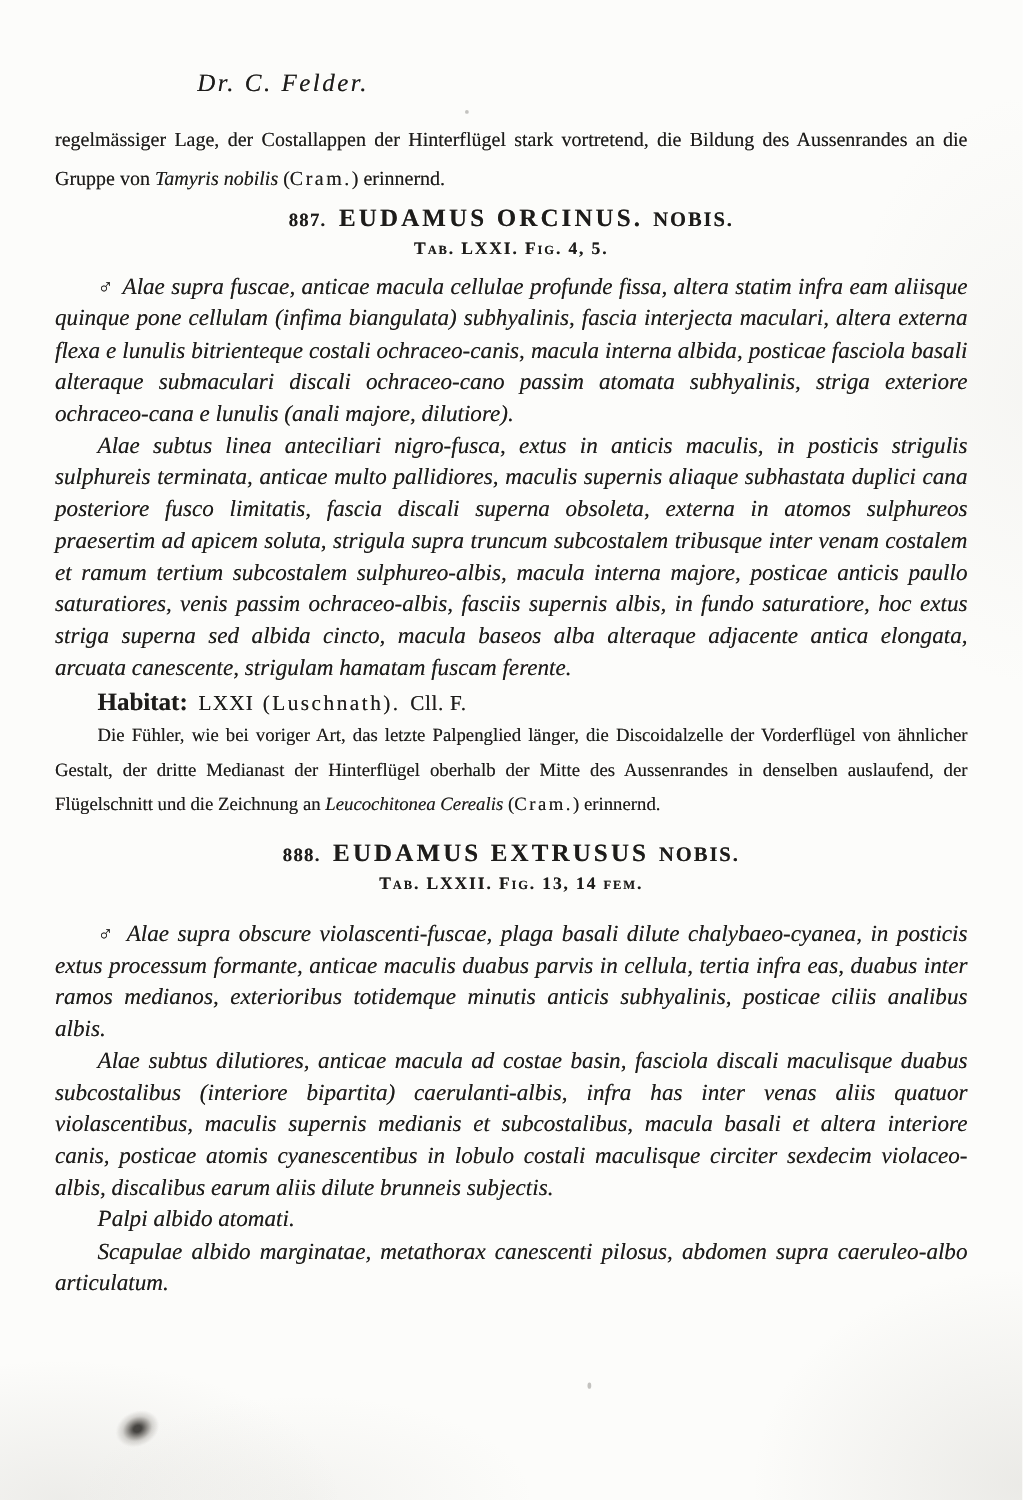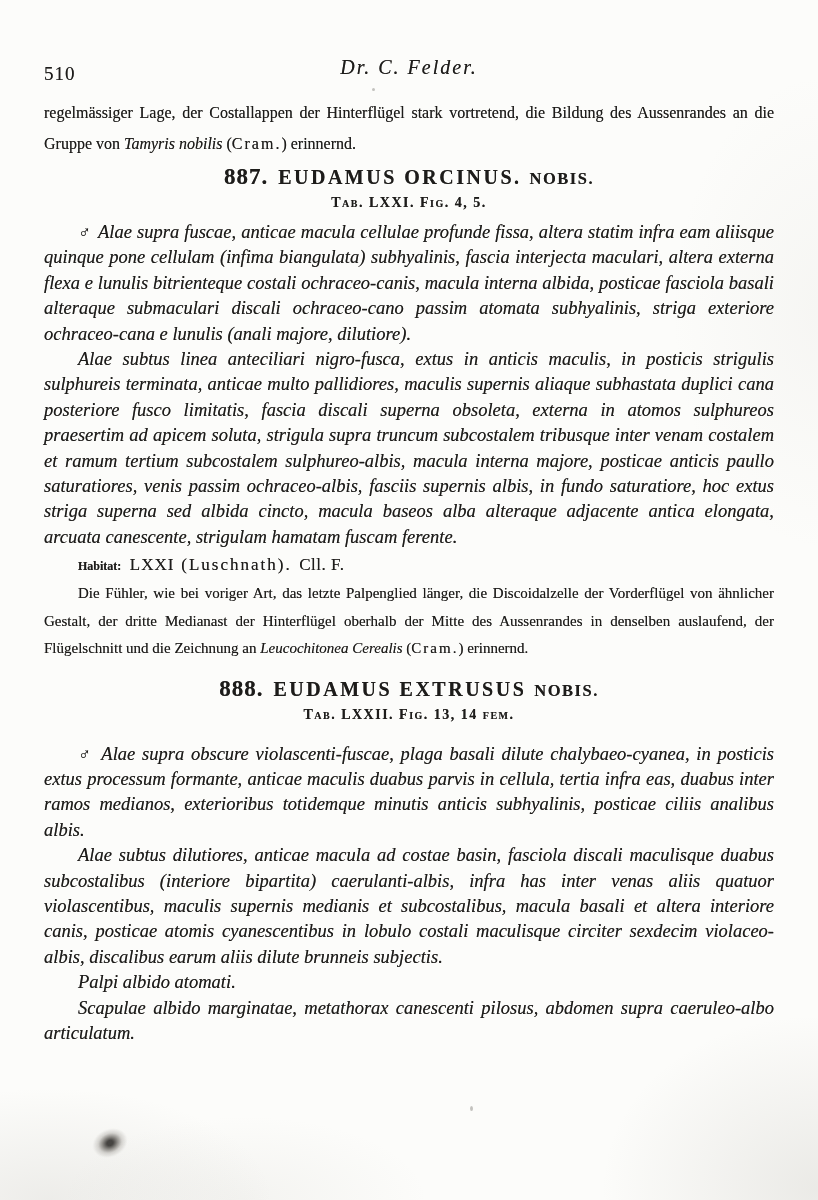--- a/index.html
+++ b/index.html
@@ -28,33 +28,33 @@
   
   p{margin:0;text-align:justify;}
   .intro{margin-top:18px;font-size:16px;line-height:31px;}
   .lat{font-style:italic;font-size:18.5px;line-height:25.4px;text-indent:34px;}
   .lat .male{font-style:normal;font-size:17px;letter-spacing:2px;}
   .sp{font-style:italic;}
   .auth{letter-spacing:2px;}
   .german{font-size:15px;line-height:27.4px;text-indent:34px;}
   
   .spec-head{text-align:center;margin-top:10px;line-height:1;}
-  .spec-head .num{font-weight:bold;font-size:23px;letter-spacing:1px;margin-right:10px;}
+  .spec-head .num{font-weight:bold;font-size:15px;letter-spacing:1px;margin-right:10px;}
   .spec-head .name{font-weight:bold;font-size:20px;letter-spacing:2.5px;}
   .spec-head .author{font-weight:bold;font-size:16.5px;letter-spacing:1.5px;margin-left:8px;}
   .plate{
     text-align:center;font-variant:small-caps;font-weight:bold;
     font-size:14px;letter-spacing:1.5px;margin-top:8px;margin-bottom:10px;line-height:1;
   }
   .head887{margin-top:6px;}
   .head888{margin-top:14px;}
   .plate888{margin-bottom:20px;}
   
   .habitat{font-size:17px;text-indent:34px;line-height:27px;margin-top:1px;}
-  .habitat .hlabel{font-weight:bold;font-size:12px;}
+  .habitat .hlabel{font-weight:bold;font-size:20px;}
   .habitat .hloc{margin-left:0.5em;letter-spacing:1px;}
   .habitat .hcol{margin-left:0.4em;letter-spacing:2px;}
   .habitat .hcll{margin-left:0.45em;letter-spacing:0.5px;}
   
   .smudge{
     position:absolute;left:92px;top:1129px;width:36px;height:28px;
     background:radial-gradient(closest-side, rgba(45,43,40,0.88) 18%, rgba(70,66,60,0.55) 45%, rgba(110,105,98,0.25) 68%, transparent 100%);
     transform:rotate(-24deg);
     border-radius:50%;
     filter:blur(0.6px);
@@ -63,21 +63,20 @@
     position:absolute;border-radius:50%;background:rgba(90,86,80,0.35);
   }
 </style>
 </head>
 <body>
 
 <div class="page">
   <div class="content">
 
     <div class="runhead">
-      <span class="pagenum">510</span>
       <span class="runtitle">Dr. C. Felder.</span>
       <span></span>
     </div>
 
     <p class="intro"><span>regelmässiger Lage, der Costallappen der Hinterflügel stark vortretend, die Bildung des Aussenrandes an die Gruppe von </span><span class="sp">Tamyris nobilis</span><span> (</span><span class="auth">Cram.</span><span>) erinnernd.</span></p>
 
     <div class="spec-head head887">
       <span class="num">887.</span><span class="name">EUDAMUS ORCINUS.</span><span class="author">NOBIS.</span>
     </div>
     <div class="plate">Tab. LXXI. Fig. 4, 5.</div>

